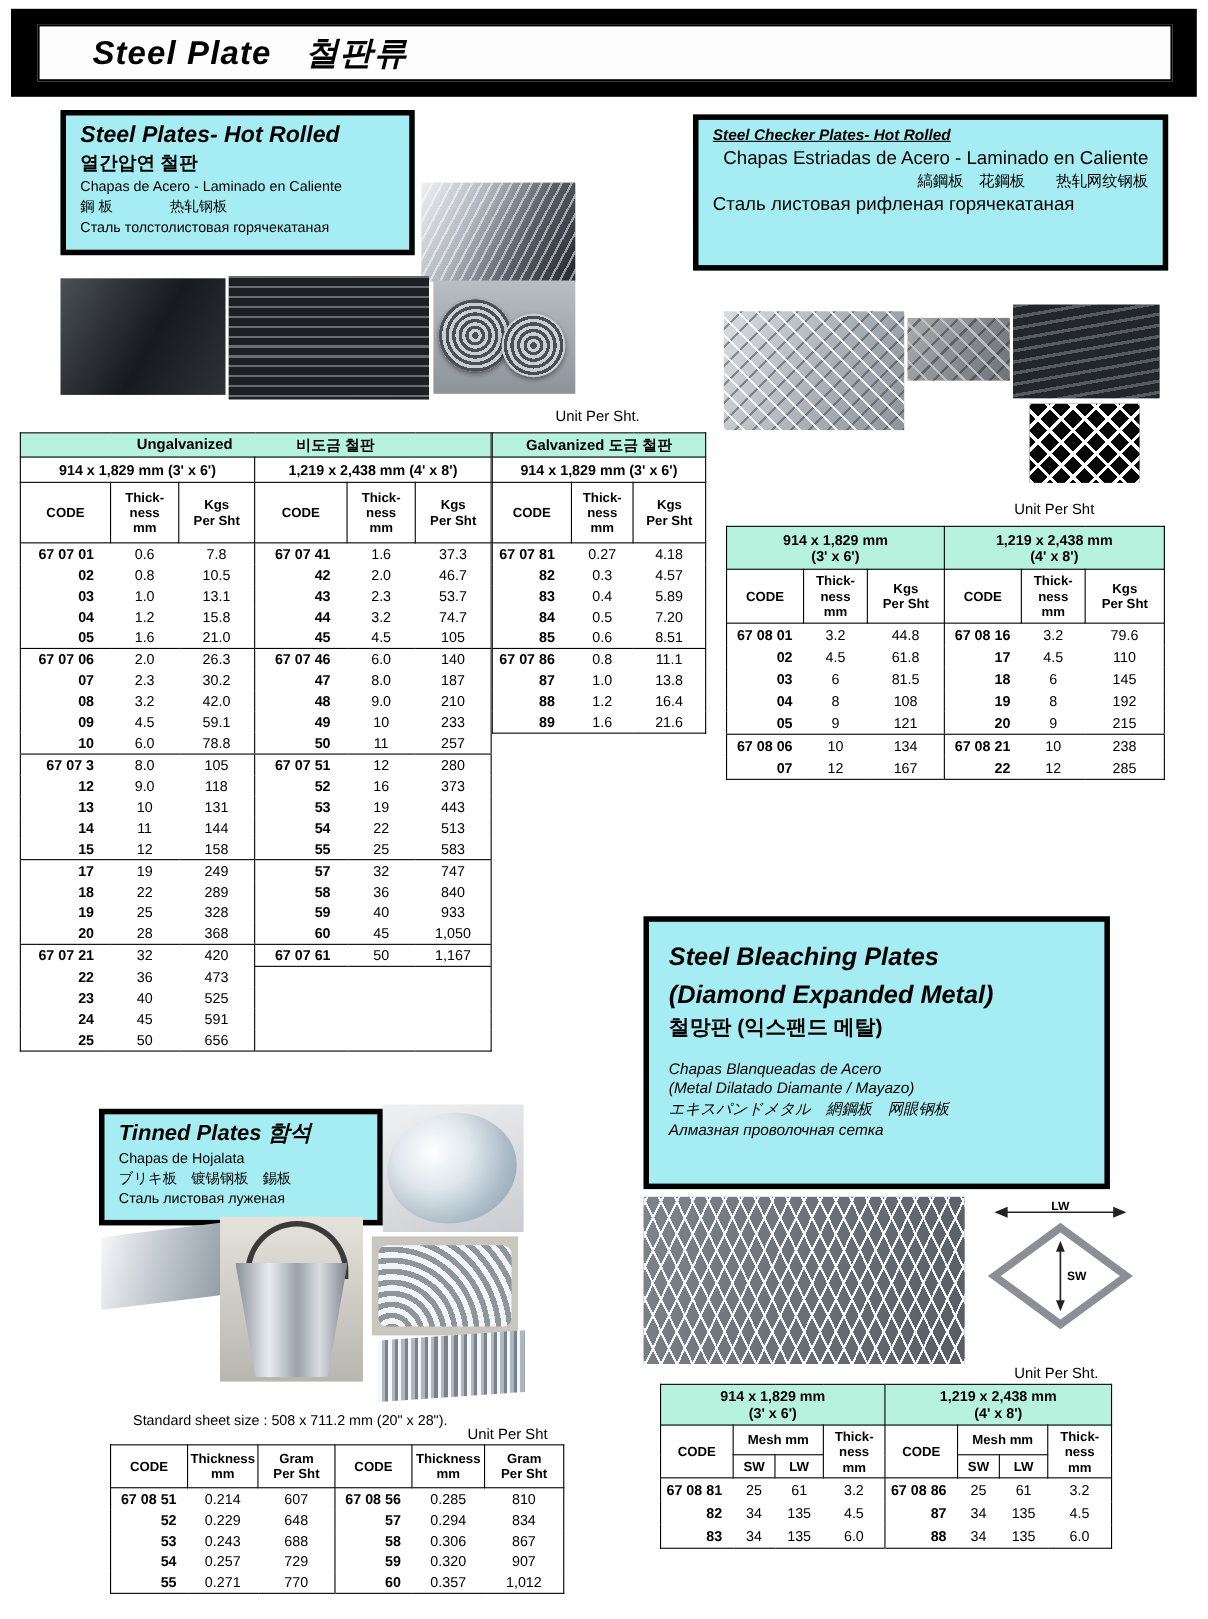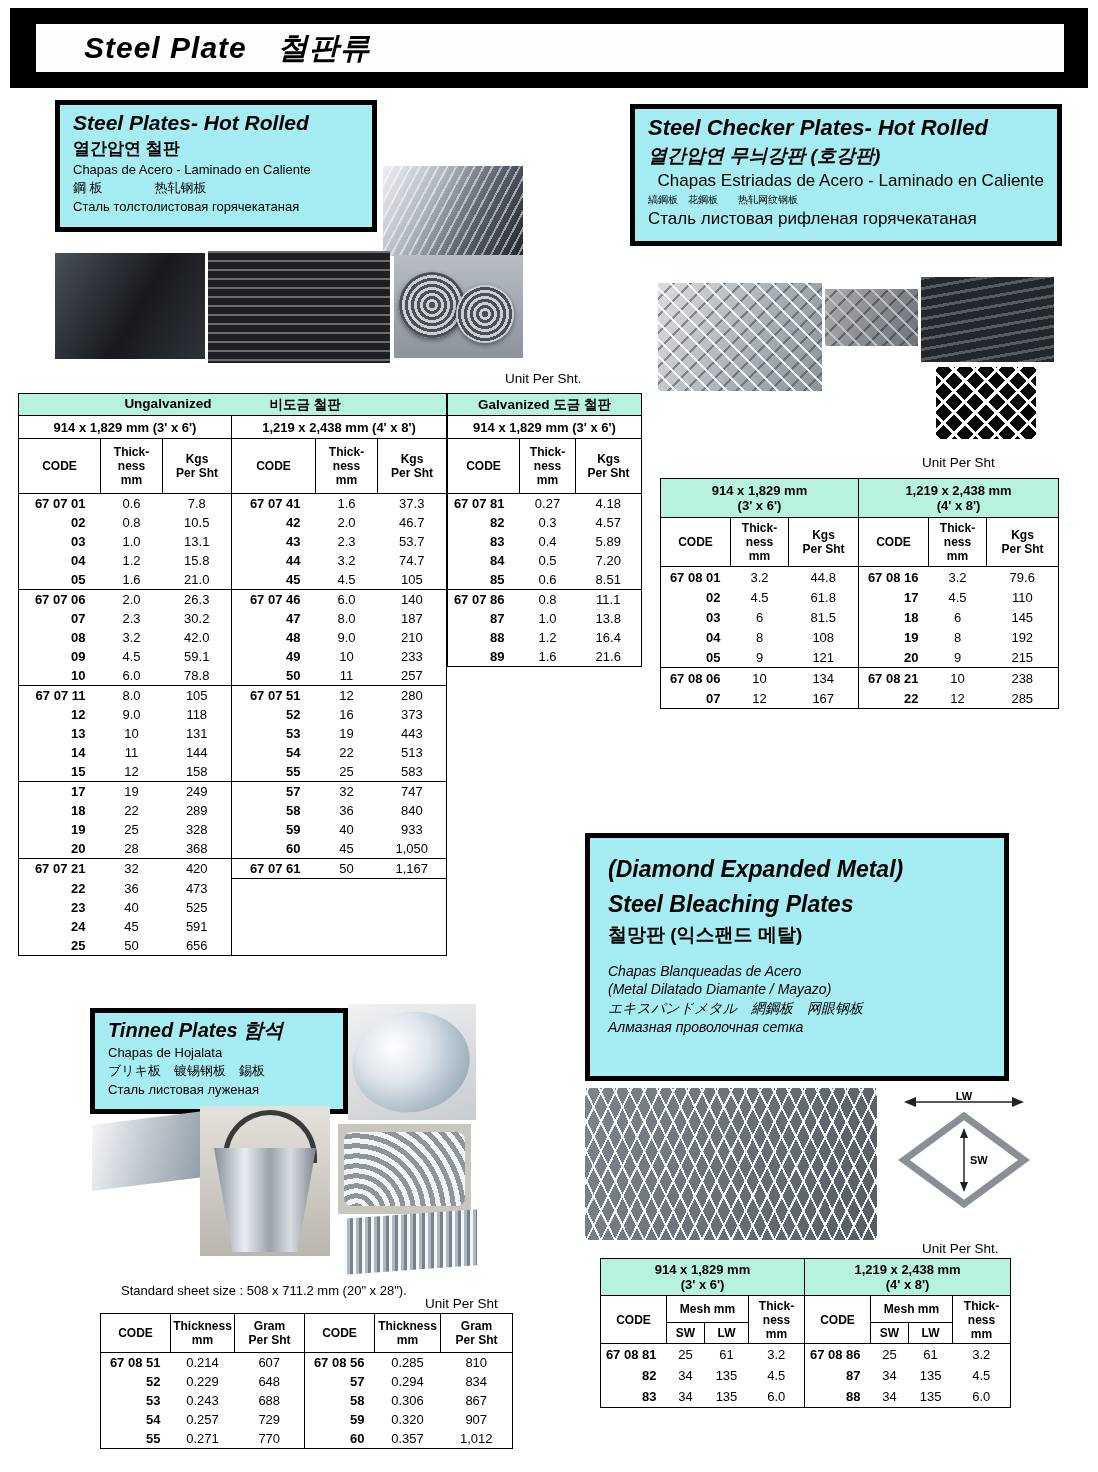--- a/index.html
+++ b/index.html
@@ -106,24 +106,23 @@
 
   <div class="info-box" style="left:55px;top:100px;width:322px;height:132px;">
     <div class="ib-title">Steel Plates- Hot Rolled</div>
     <div class="ib-kr">열간압연 철판</div>
     <div class="ib-small">Chapas de Acero - Laminado en Caliente</div>
     <div class="ib-small">鋼 板　　　　热轧钢板</div>
     <div class="ib-small">Сталь толстолистовая горячекатаная</div>
   </div>
 
   <div class="info-box" style="left:630px;top:104px;width:432px;height:142px;">
-    <div class="ib-title" style="font-size:22px;">Steel Checker Plates- Hot Rolled</div>
-    <div class="ib-kr it">열간압연 무늬강판 (호강판)</div>
+    <div class="ib-title" style="font-size:14px;text-decoration:underline;">Steel Checker Plates- Hot Rolled</div>
     <div class="ib-small" style="font-size:17px;text-align:right;">Chapas Estriadas de Acero - Laminado en Caliente</div>
-    <div class="ib-small" style="font-size:10px;">縞鋼板　花鋼板　　热轧网纹钢板</div>
+    <div class="ib-small" style="font-size:14px;text-align:right;">縞鋼板　花鋼板　　热轧网纹钢板</div>
     <div class="ib-small" style="font-size:17px;">Сталь листовая рифленая горячекатаная</div>
   </div>
 
   <div class="photo ph-fan" style="left:383px;top:166px;width:140px;height:90px;"></div>
   <div class="photo ph-dark" style="left:55px;top:253px;width:150px;height:106px;"></div>
   <div class="photo ph-stack" style="left:208px;top:251px;width:182px;height:112px;"></div>
   <div class="photo ph-coilbg" style="left:394px;top:255px;width:129px;height:103px;">
     <div class="coil" style="left:5px;top:17px;width:66px;height:66px;"></div>
     <div class="coil" style="left:62px;top:30px;width:58px;height:58px;"></div>
   </div>
@@ -248,21 +247,21 @@
         </tr>
         <tr>
           <td class="code gend">10</td>
           <td class="num gend">6.0</td>
           <td class="num gend">78.8</td>
           <td class="code sep gend">50</td>
           <td class="num gend">11</td>
           <td class="num gend">257</td>
         </tr>
         <tr>
-          <td class="code">67 07 11</td>
+          <td class="code">67 07 3</td>
           <td class="num">8.0</td>
           <td class="num">105</td>
           <td class="code sep">67 07 51</td>
           <td class="num">12</td>
           <td class="num">280</td>
         </tr>
         <tr>
           <td class="code">12</td>
           <td class="num">9.0</td>
           <td class="num">118</td>
@@ -525,22 +524,22 @@
           <td class="num">12</td>
           <td class="num">167</td>
           <td class="code sep">22</td>
           <td class="num">12</td>
           <td class="num">285</td>
         </tr>
       </tbody>
   </table>
 
   <div class="info-box bl-box" style="left:585px;top:833px;width:424px;height:248px;">
+    <div class="bl-title">Steel Bleaching Plates</div>
     <div class="bl-title">(Diamond Expanded Metal)</div>
-    <div class="bl-title">Steel Bleaching Plates</div>
     <div class="bl-kr">철망판 (익스팬드 메탈)</div>
     <div class="bl-small">Chapas Blanqueadas de Acero</div>
     <div class="bl-small">(Metal Dilatado Diamante / Mayazo)</div>
     <div class="bl-small">エキスパンドメタル　網鋼板　网眼钢板</div>
     <div class="bl-small">Алмазная проволочная сетка</div>
   </div>
 
   <div class="photo ph-mesh" style="left:585px;top:1088px;width:292px;height:152px;"></div>
   <div class="abs" style="left:888px;top:1090px;width:152px;height:122px;">
     <svg viewBox="0 0 152 122" width="152" height="122">

